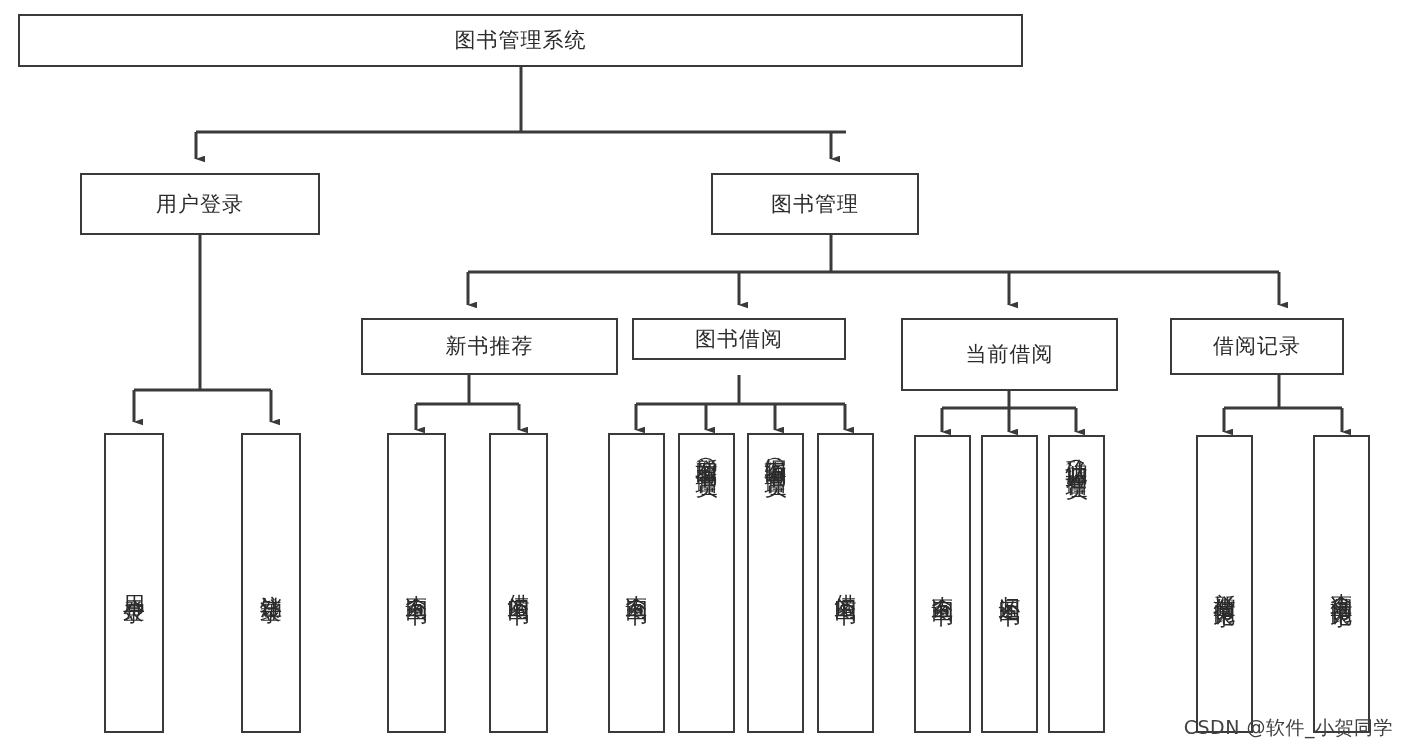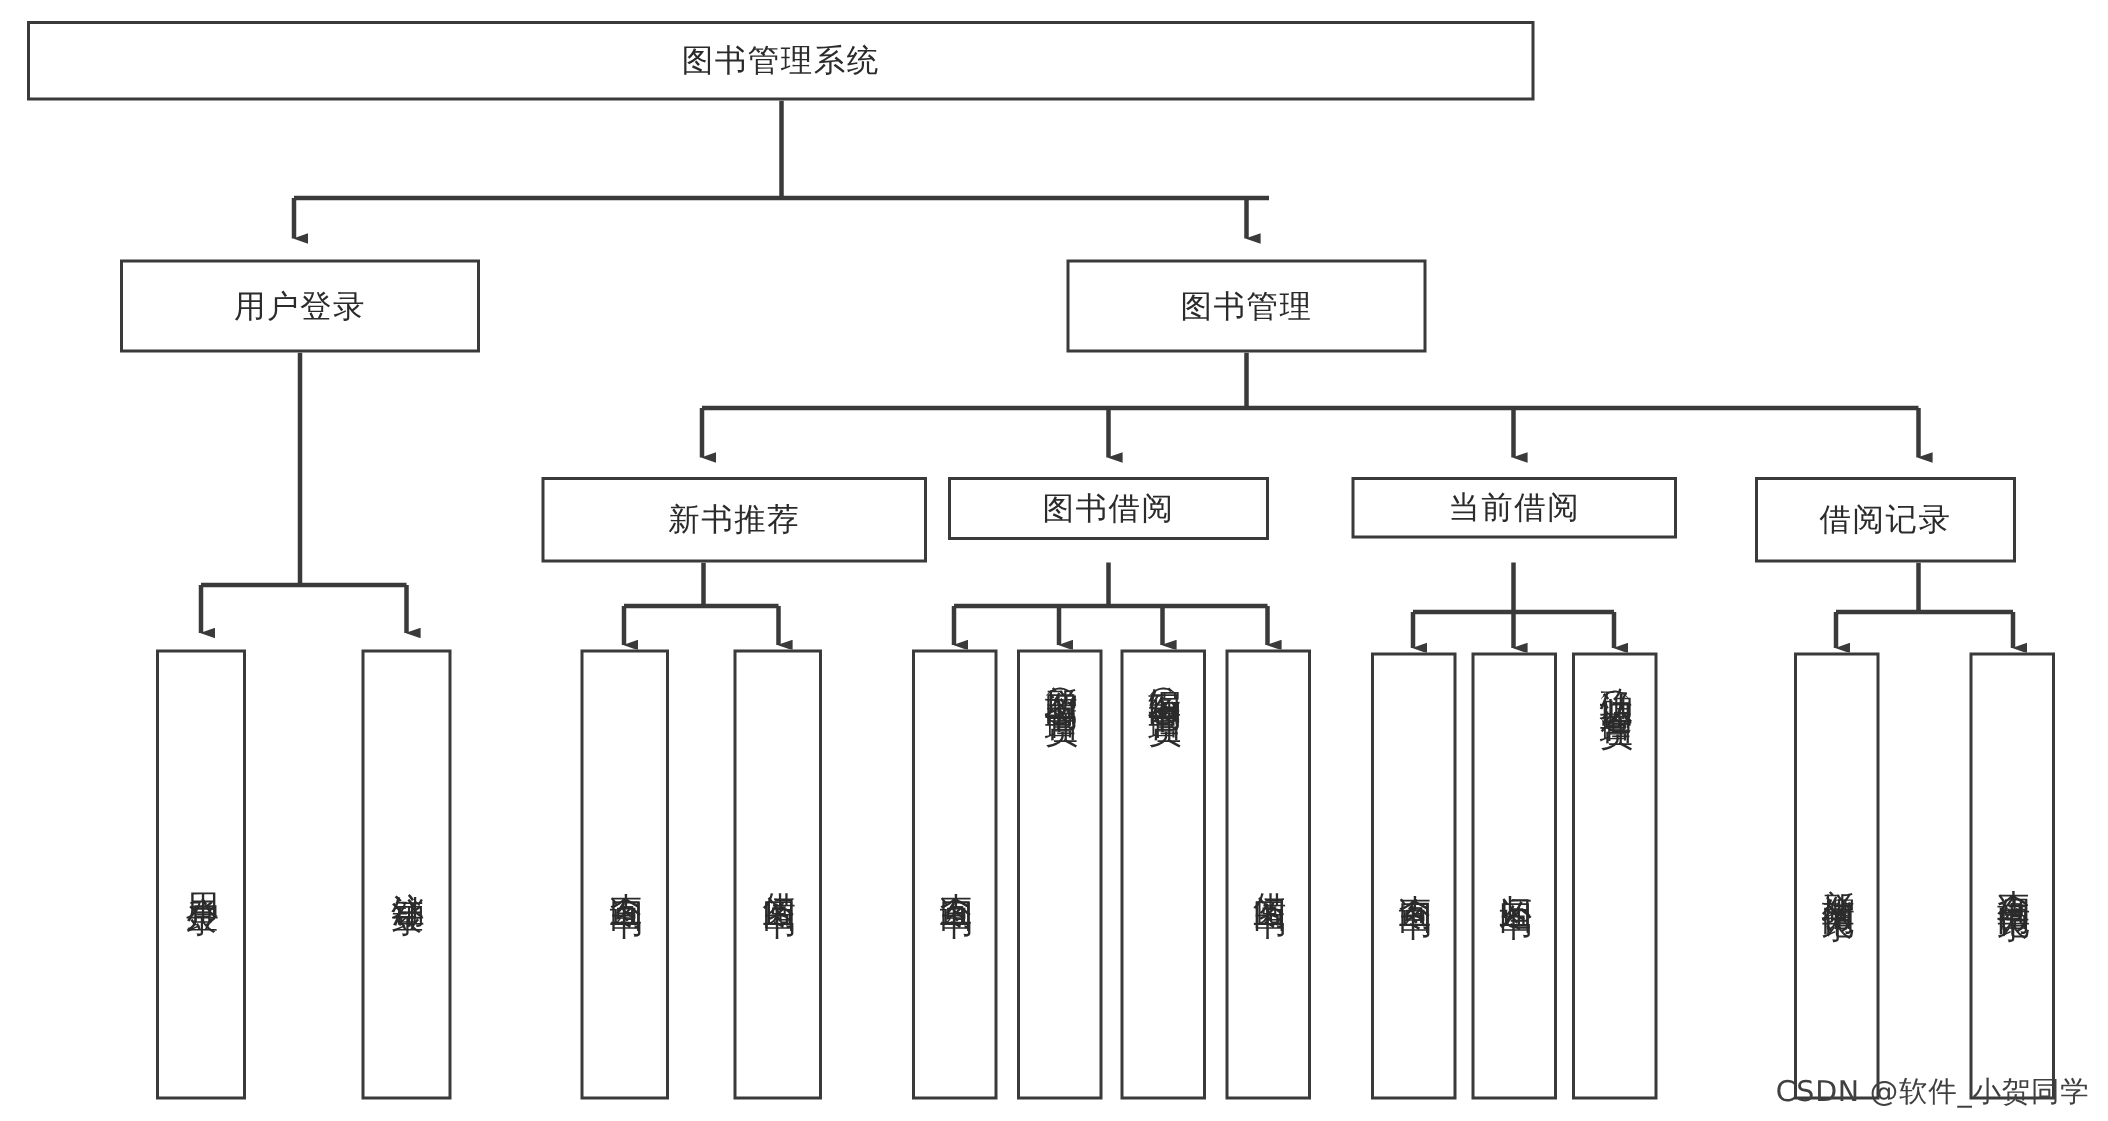--- a/index.html
+++ b/index.html
@@ -129,31 +129,31 @@
     </g>
   </svg>
 
   <div class="node-box" style="left:18px; top:14px; width:1005px; height:53px;">
     <span class="node-label">图书管理系统</span>
   </div>
 
   <div class="node-box" style="left:80px; top:173px; width:240px; height:62px;">
     <span class="node-label">用户登录</span>
   </div>
-  <div class="node-box" style="left:711px; top:173px; width:240px; height:62px;">
+  <div class="node-box" style="left:711px; top:173px; width:208px; height:62px;">
     <span class="node-label">图书管理</span>
   </div>
 
   <div class="node-box" style="left:361px; top:318px; width:257px; height:57px;">
     <span class="node-label">新书推荐</span>
   </div>
   <div class="node-box" style="left:632px; top:318px; width:214px; height:42px;">
     <span class="node-label">图书借阅</span>
   </div>
-  <div class="node-box" style="left:901px; top:318px; width:217px; height:41px;">
+  <div class="node-box" style="left:901px; top:318px; width:217px; height:73px;">
     <span class="node-label">当前借阅</span>
   </div>
   <div class="node-box" style="left:1170px; top:318px; width:174px; height:57px;">
     <span class="node-label">借阅记录</span>
   </div>
 
   <div class="node-box vertical" style="left:104px; top:433px; width:60px; height:300px;">
     <span class="node-label vertical">用户登录</span>
   </div>
   <div class="node-box vertical" style="left:241px; top:433px; width:60px; height:300px;">

